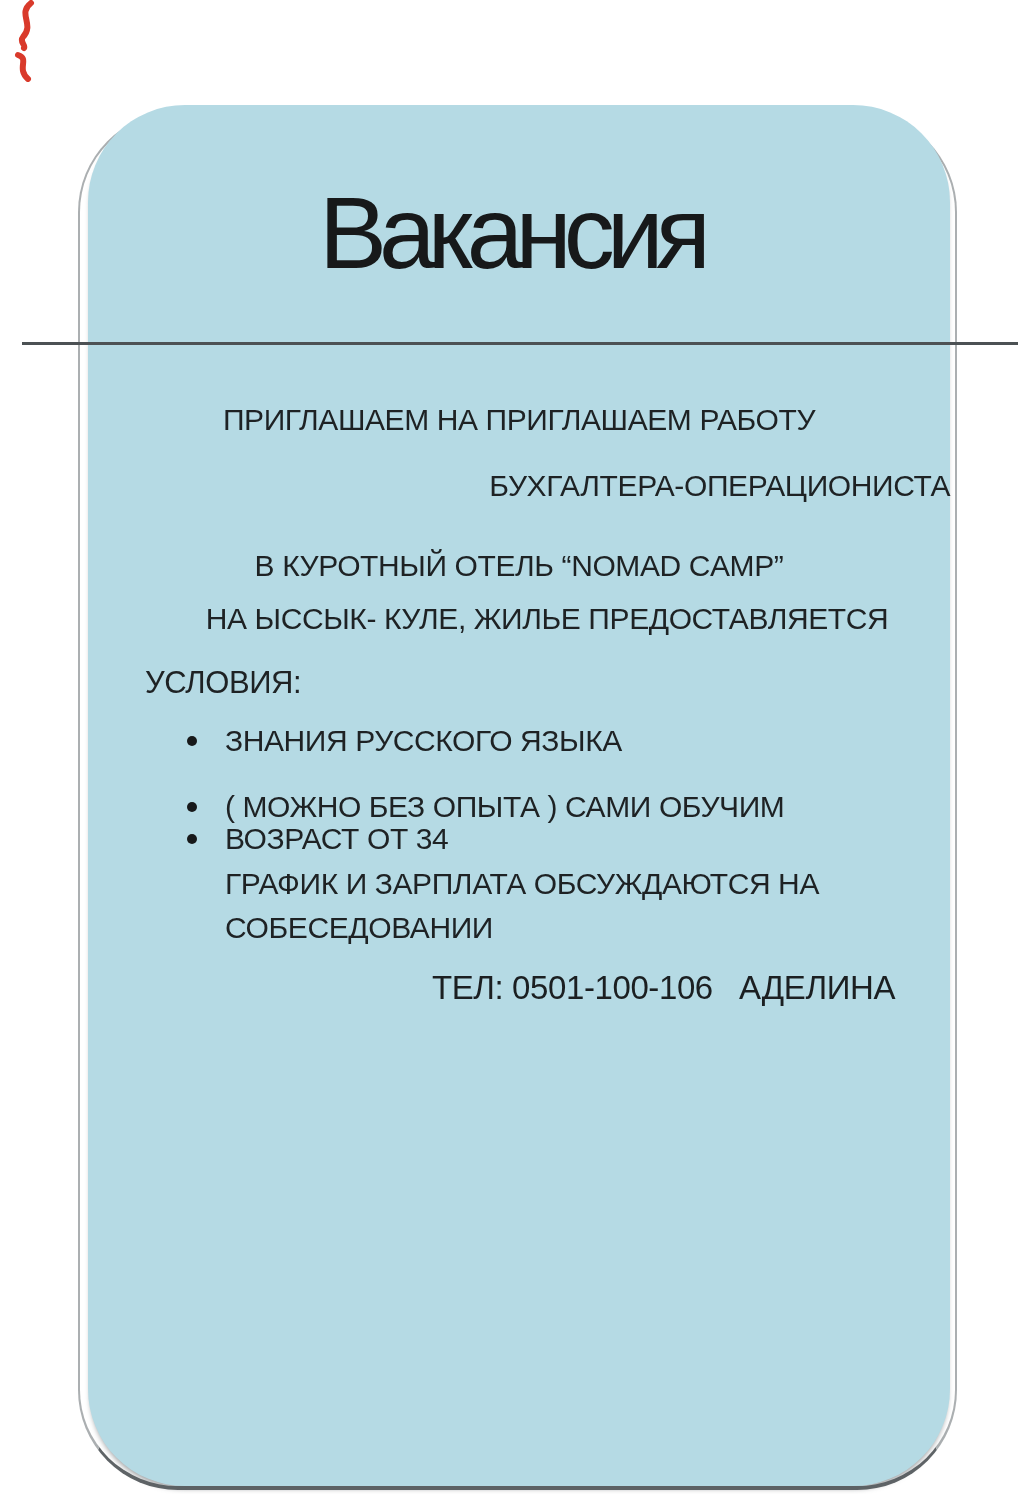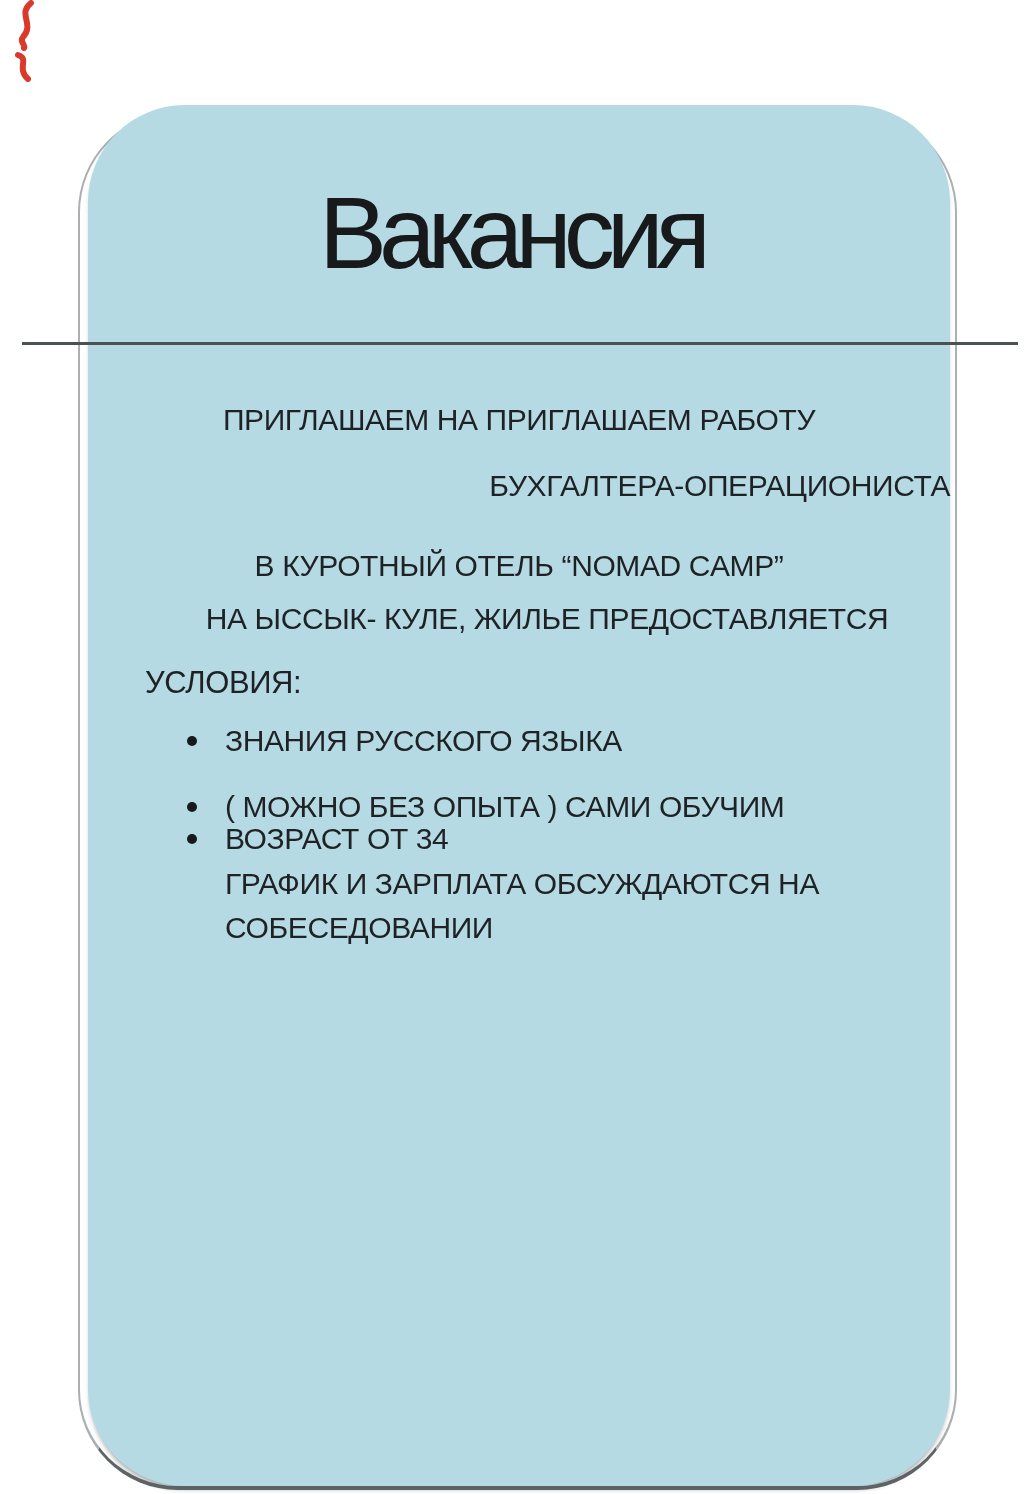--- a/index.html
+++ b/index.html
@@ -154,14 +154,15 @@
   <div class="body-text intro-line intro-3">НА ЫССЫК- КУЛЕ, ЖИЛЬЕ ПРЕДОСТАВЛЯЕТСЯ</div>
 
   <div class="body-text conditions-heading">УСЛОВИЯ:</div>
 
   <div class="body-text bullet-row with-dot brow-0">ЗНАНИЯ РУССКОГО ЯЗЫКА</div>
   <div class="body-text bullet-row with-dot brow-1">( МОЖНО БЕЗ ОПЫТА ) САМИ ОБУЧИМ</div>
   <div class="body-text bullet-row with-dot brow-2">ВОЗРАСТ ОТ 34</div>
   <div class="body-text bullet-row brow-3">ГРАФИК И ЗАРПЛАТА ОБСУЖДАЮТСЯ НА</div>
   <div class="body-text bullet-row brow-4">СОБЕСЕДОВАНИИ</div>
 
+  <div class="contact-line">ТЕЛ: 0501-100-106   АДЕЛИНА</div>
 
 </div>
 
 </body></html>

